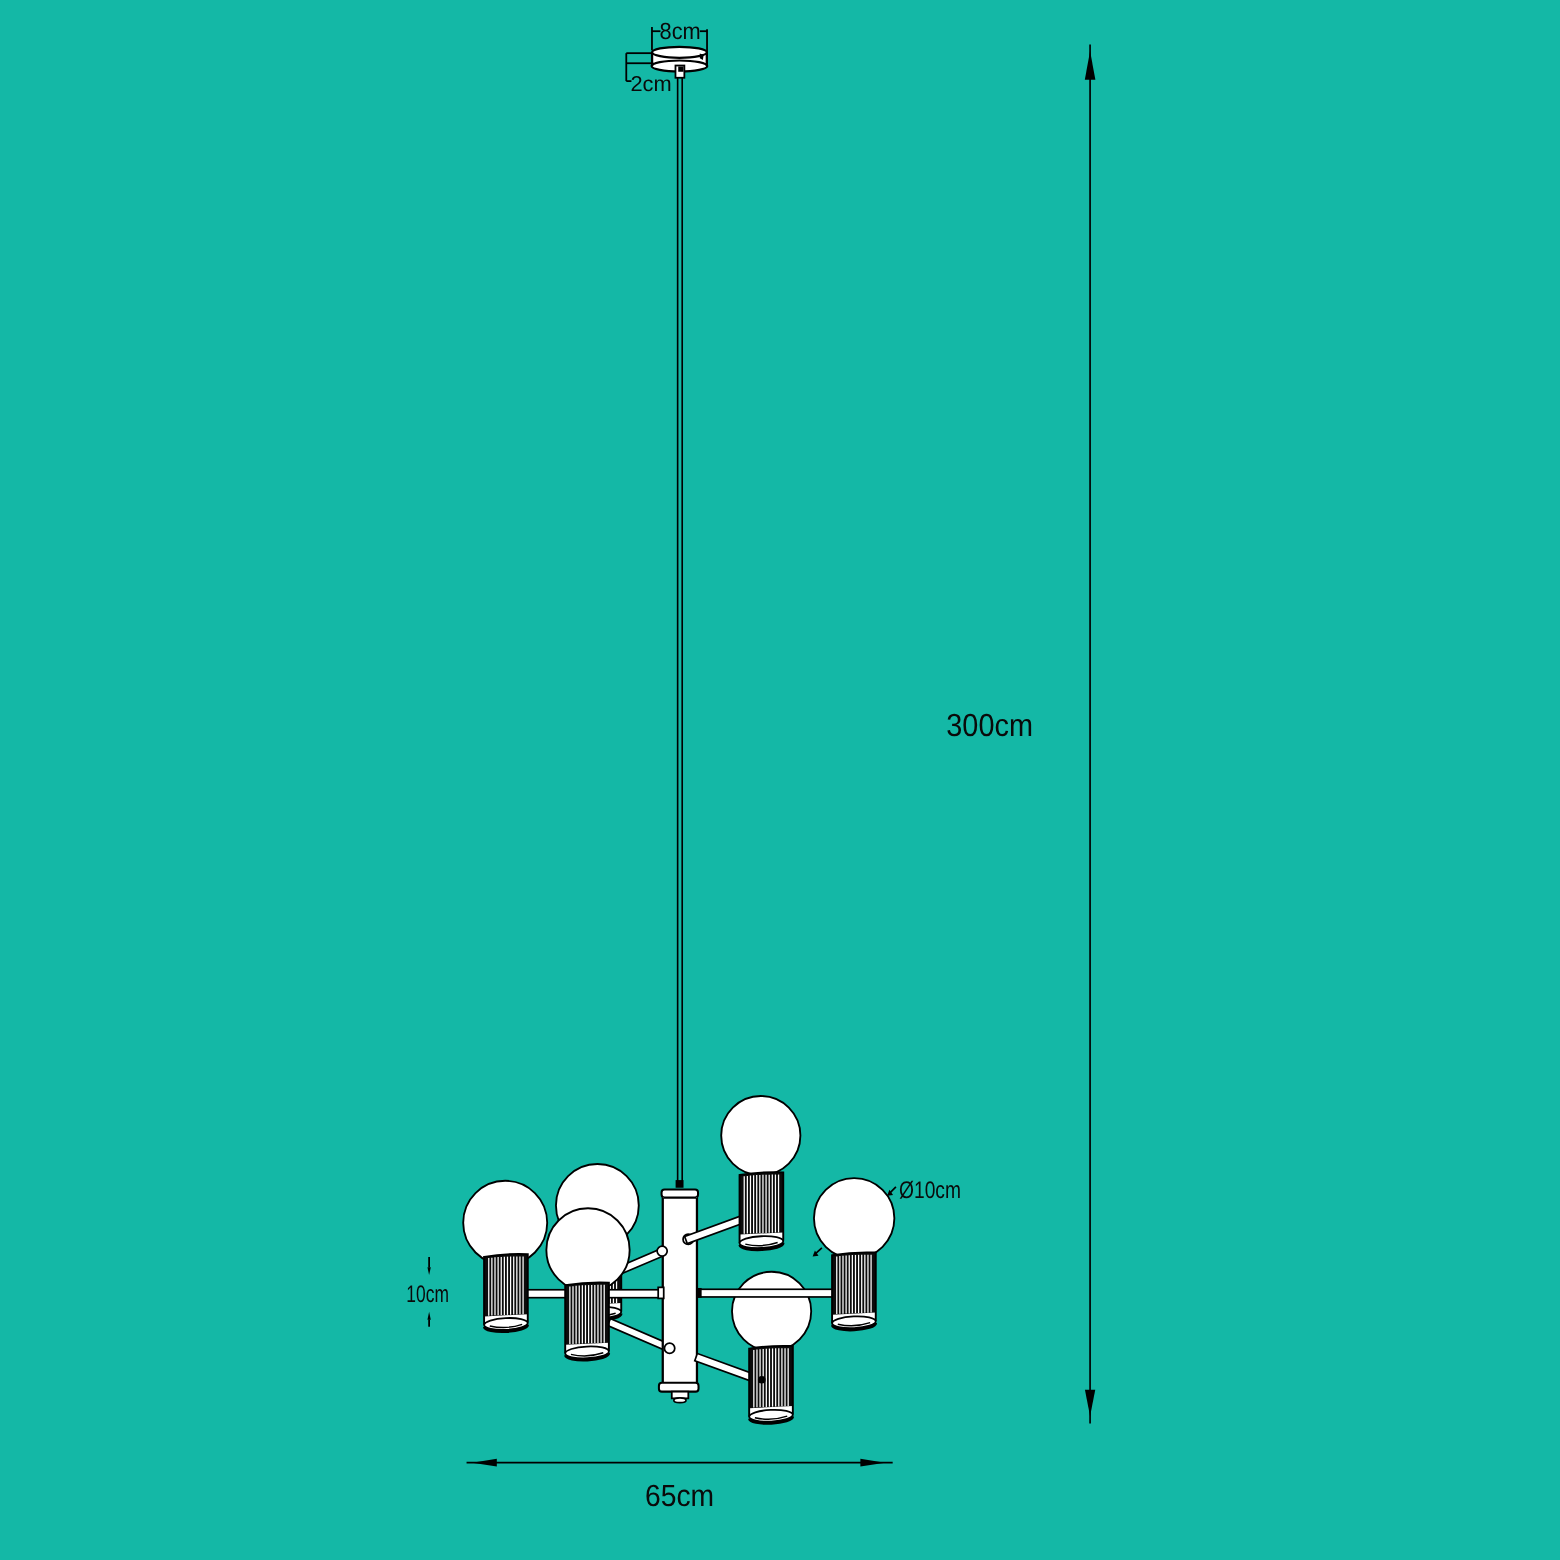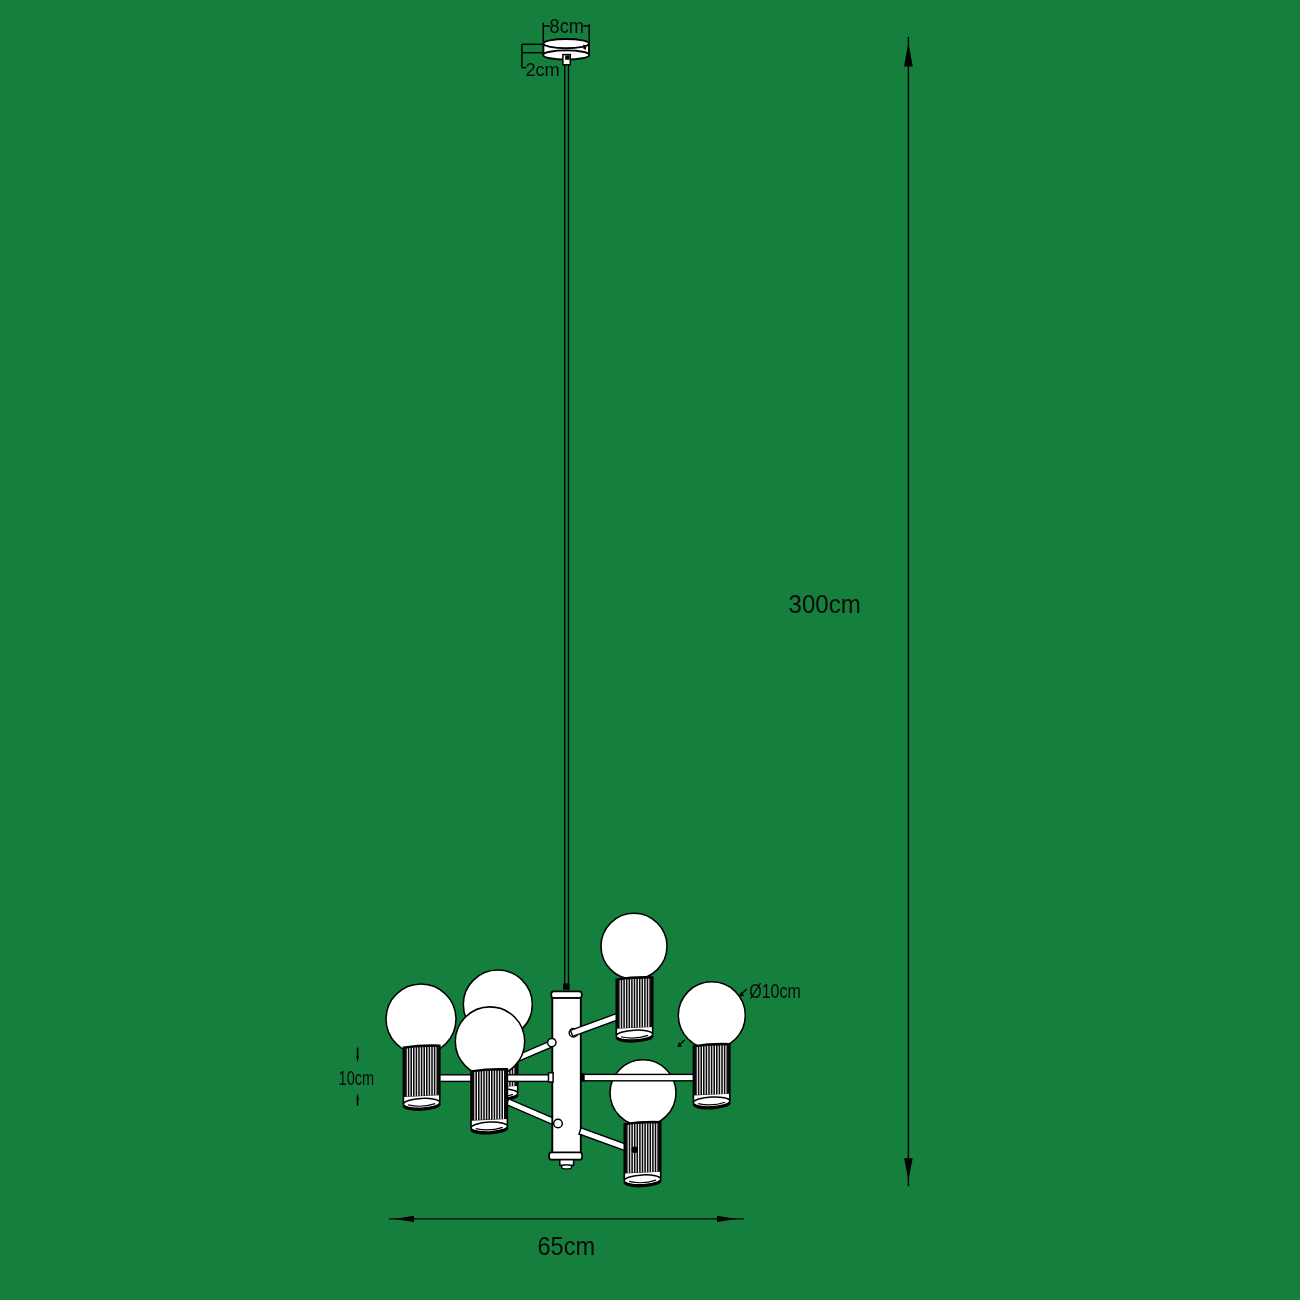--- a/index.html
+++ b/index.html
@@ -1,16 +1,16 @@
 <!DOCTYPE html>
 <html><head>
 <meta charset="utf-8">
 <style>
   html,body{margin:0;padding:0;background:#fff;}
-  #page{width:1300px;height:1300px;position:relative;background:#15803d;overflow:hidden;}
+  #page{width:1300px;height:1300px;position:relative;background:#14b8a6;overflow:hidden;}
   svg{position:absolute;top:0;left:0;}
   text{font-family:"Liberation Sans",sans-serif;fill:#0a0a0a;}
 </style>
 </head>
 <body>
 <div id="page">
 <svg width="1300" height="1300" viewBox="0 0 1300 1300">
   <defs>
     <g id="sock">
 

